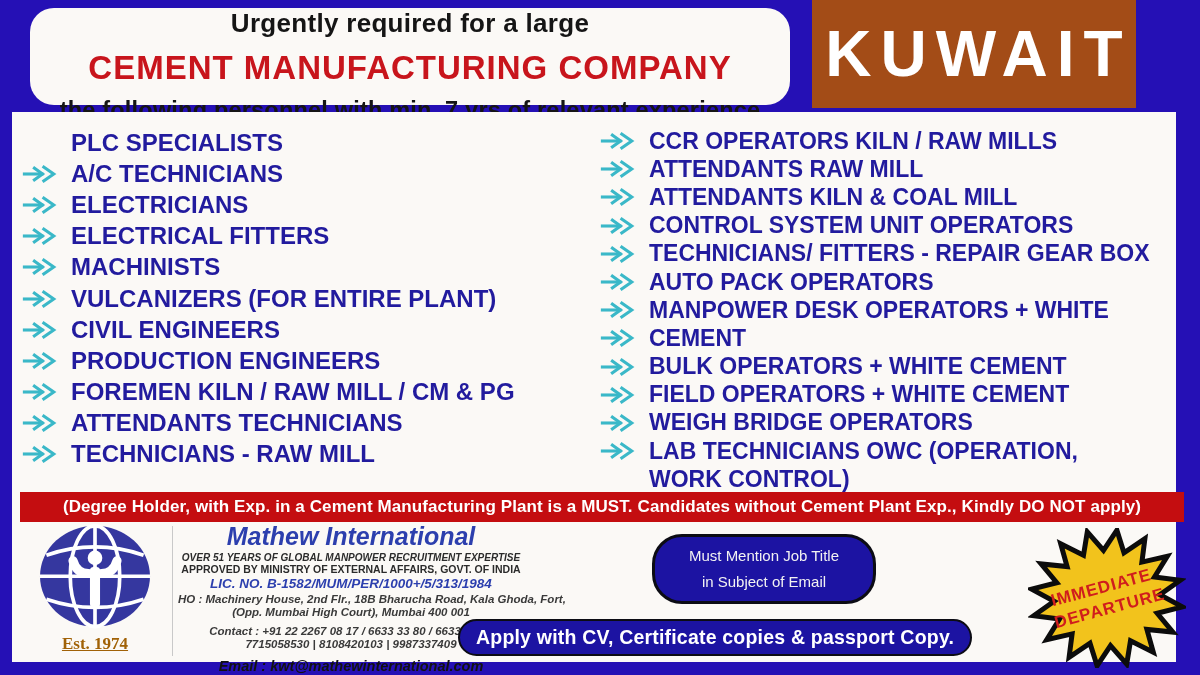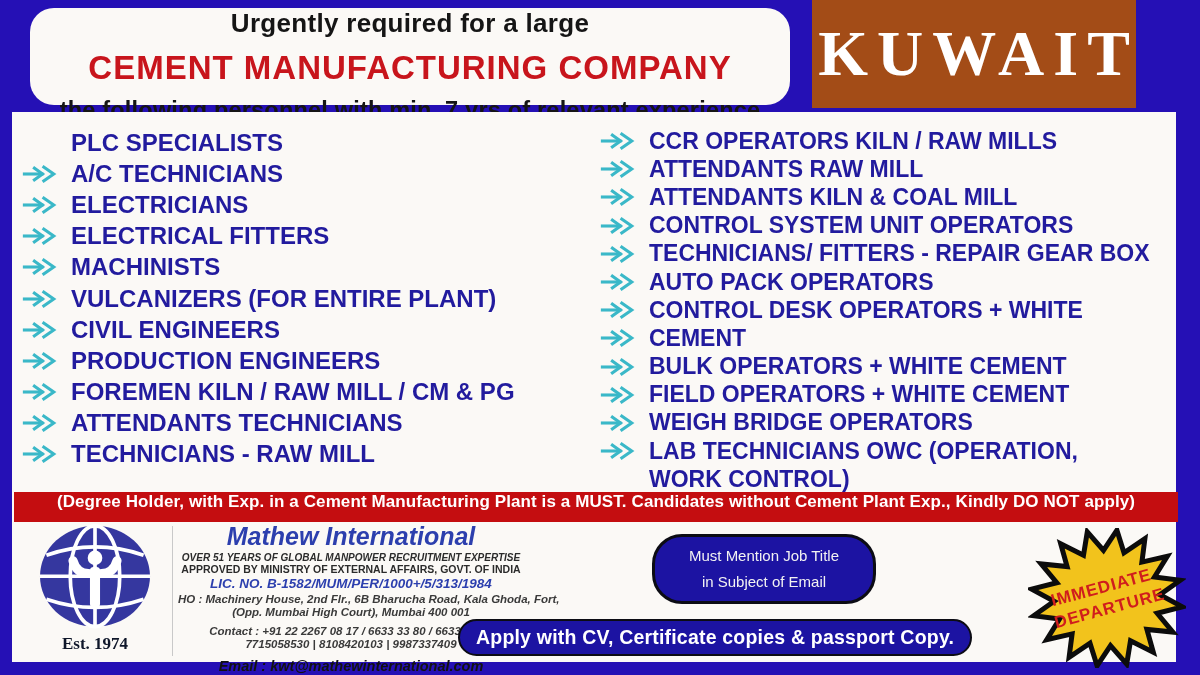--- a/index.html
+++ b/index.html
@@ -14,51 +14,51 @@
     background:var(--panel-white,#fbf9f6);border-radius:24px;
     display:flex;flex-direction:column;justify-content:space-between;align-items:center;
     gap:10px;
   }
   .header-line1{font-size:26px;font-weight:bold;color:var(--header-text-dark,#151515);letter-spacing:.3px;}
   .header-line2{font-size:33px;font-weight:bold;color:var(--headline-red,#c8151c);letter-spacing:1px;}
   .header-line3{font-size:23.5px;font-weight:bold;color:var(--header-text-dark,#151515);letter-spacing:.2px;}
   .kuwait-box{
     position:absolute;left:812px;top:0;width:324px;height:108px;
     background:var(--kuwait-brown,#a34c17);
-    display:flex;align-items:center;justify-content:center;font-family:Liberation Serif, serif;
+    display:flex;align-items:center;justify-content:center;
   }
   .kuwait-text{font-size:64px;font-weight:bold;color:#fff;letter-spacing:9px;padding-left:9px;}
   
   .content-panel{
     position:absolute;left:12px;top:112px;width:1164px;height:550px;
     background:var(--panel-white,#fbf9f6);
   }
   .columns{position:absolute;left:0;top:0;width:100%;height:380px;display:flex;}
   .col{width:50%;box-sizing:border-box;padding-top:15px;}
   .col-left{padding-left:10px;}
   .col-right{padding-left:6px;}
   .col-line{display:flex;align-items:center;color:var(--list-navy,#221b9e);font-weight:bold;}
   .col-left .col-line{height:31.2px;font-size:24px;}
   .col-right .col-line{height:28.2px;font-size:23px;}
   .arrow{width:36px;min-width:36px;margin-right:13px;display:flex;align-items:center;}
   .arrow svg{width:36px;height:20px;display:block;}
   .arrow path{stroke:var(--arrow-teal,#3ab8c8);fill:none;stroke-width:3.6;}
   .arrow.hidden{visibility:hidden;}
   
   .notice-banner{
-    position:absolute;left:2px;top:380px;width:100%;height:30px;
+    position:absolute;left:8px;top:380px;width:100%;height:30px;
     background:var(--banner-red,#c40d10);
-    display:flex;justify-content:center;
+    display:flex;align-items:center;justify-content:center;
   }
   .notice-text{color:#fff;font-size:17px;font-weight:bold;letter-spacing:.1px;}
   
   .bottom-area{position:absolute;left:0;top:410px;width:100%;height:140px;}
   .logo-block{position:absolute;left:8px;top:2px;width:150px;text-align:center;}
   .logo-block svg{width:126px;height:110px;}
-  .est-label{font-family:"Liberation Serif",serif;font-size:17px;font-weight:bold;color:#0f172a;margin-top:-4px;}
+  .est-label{font-family:"Liberation Serif",serif;font-size:17px;font-weight:bold;color:#a16207;margin-top:-4px;text-decoration:underline;}
   .v-divider{position:absolute;left:160px;top:4px;width:1px;height:130px;background:var(--divider-gray,#c9c9c9);}
   .agency-block{position:absolute;left:166px;top:0;width:346px;text-align:center;line-height:1.15;}
   .agency-name{font-size:25px;font-weight:bold;font-style:italic;color:var(--agency-blue,#2c3fae);margin-bottom:1px;}
   .agency-tagline{font-size:10px;font-weight:bold;font-style:italic;color:#2b2b2b;}
   .agency-approved{font-size:10.5px;font-weight:bold;color:#2b2b2b;}
   .agency-license{font-size:13.5px;font-weight:bold;font-style:italic;color:var(--agency-blue,#2c3fae);margin:1px 0;}
   .agency-address{font-size:11.5px;font-weight:bold;font-style:italic;color:#3a3a3a;white-space:nowrap;}
   .agency-contact{font-size:11.5px;font-weight:bold;font-style:italic;color:#3a3a3a;white-space:nowrap;}
   .gap6{height:6px;}
   .agency-email{font-size:14.5px;font-weight:bold;font-style:italic;color:#111;}
@@ -271,21 +271,21 @@
             <span>AUTO PACK OPERATORS</span>
           </div>
           <div class="col-line">
             <span class="arrow">
               <svg viewBox="0 0 42 22">
                 <path d="M1 11 H25"></path>
                 <path d="M13 3 L24 11 L13 19"></path>
                 <path d="M24 2 L37 11 L24 20"></path>
               </svg>
             </span>
-            <span>CONTROL DESK OPERATORS + WHITE</span>
+            <span>MANPOWER DESK OPERATORS + WHITE</span>
           </div>
           <div class="col-line">
             <span class="arrow">
               <svg viewBox="0 0 42 22">
                 <path d="M1 11 H25"></path>
                 <path d="M13 3 L24 11 L13 19"></path>
                 <path d="M24 2 L37 11 L24 20"></path>
               </svg>
             </span>
             <span>CEMENT</span>
@@ -365,21 +365,21 @@
         <div class="est-label">Est. 1974</div>
       </div>
 
       <div class="v-divider"></div>
 
       <div class="agency-block">
         <div class="agency-name">Mathew International</div>
         <div class="agency-tagline">OVER 51 YEARS OF GLOBAL MANPOWER RECRUITMENT EXPERTISE</div>
         <div class="agency-approved">APPROVED BY MINISTRY OF EXTERNAL AFFAIRS, GOVT. OF INDIA</div>
         <div class="agency-license">LIC. NO. B-1582/MUM/PER/1000+/5/313/1984</div>
-        <div class="agency-address">HO : Machinery House, 2nd Flr., 6B Bharucha Road, Kala Ghoda, Fort,</div>
+        <div class="agency-address">HO : Machinery House, 2nd Flr., 18B Bharucha Road, Kala Ghoda, Fort,</div>
         <div class="agency-address">(Opp. Mumbai High Court), Mumbai 400 001</div>
         <div class="gap6"></div>
         <div class="agency-contact">Contact : +91 22 2267 08 17 / 6633 33 80 / 6633 33 81</div>
         <div class="agency-contact">7715058530 | 8108420103 | 9987337409</div>
         <div class="gap6"></div>
         <div class="agency-email">Email : kwt@mathewinternational.com</div>
       </div>
 
       <div class="note-button">
         <span>Must Mention Job Title</span>

